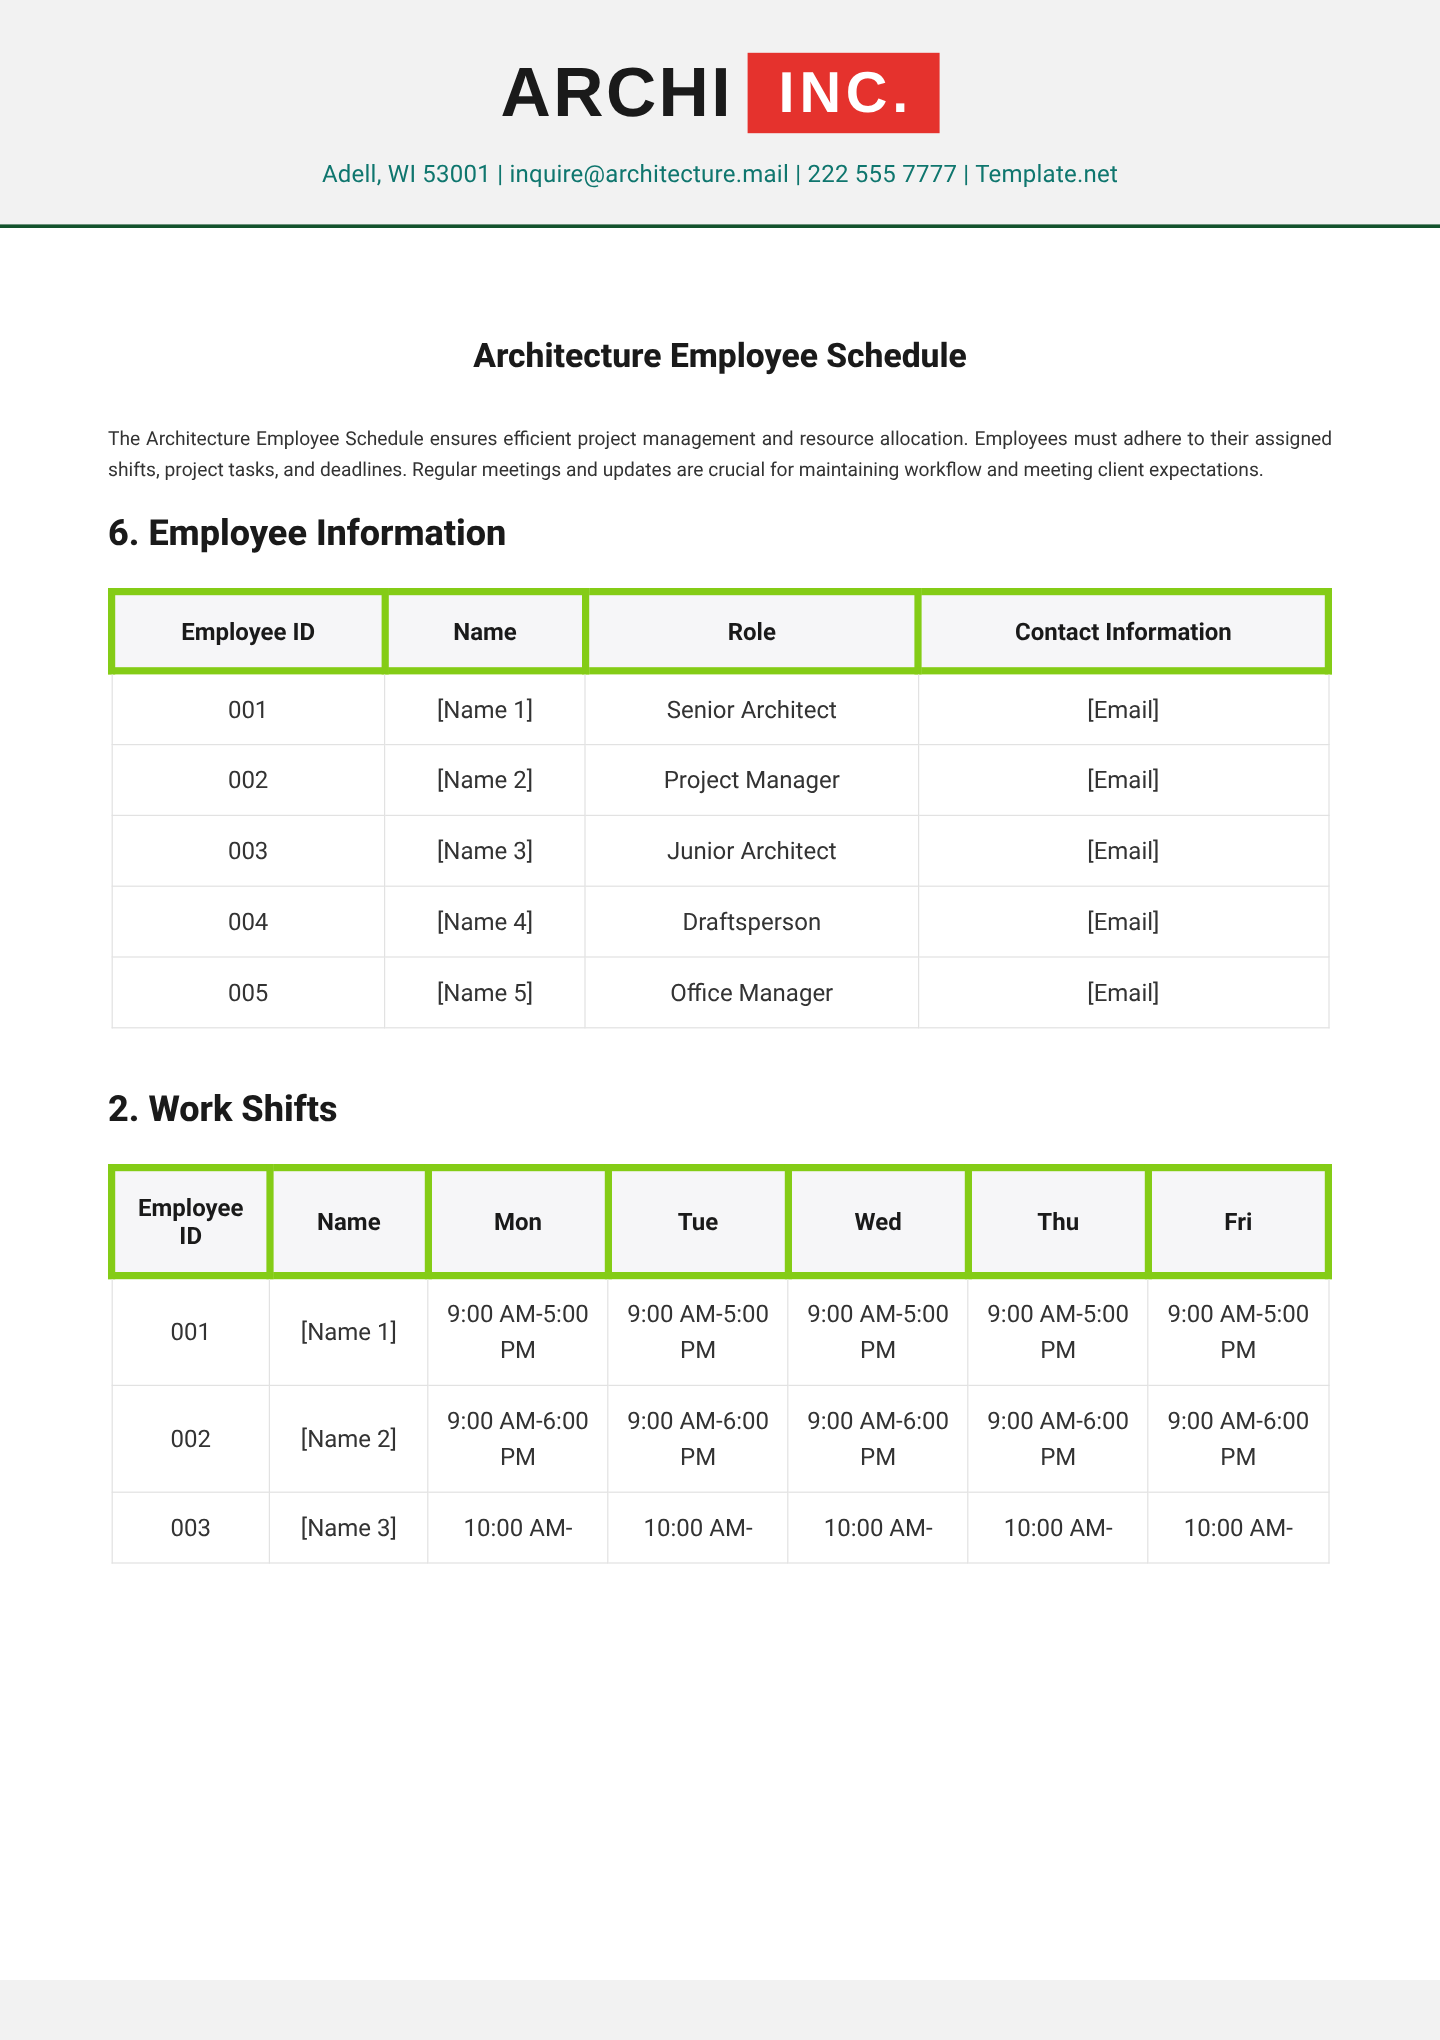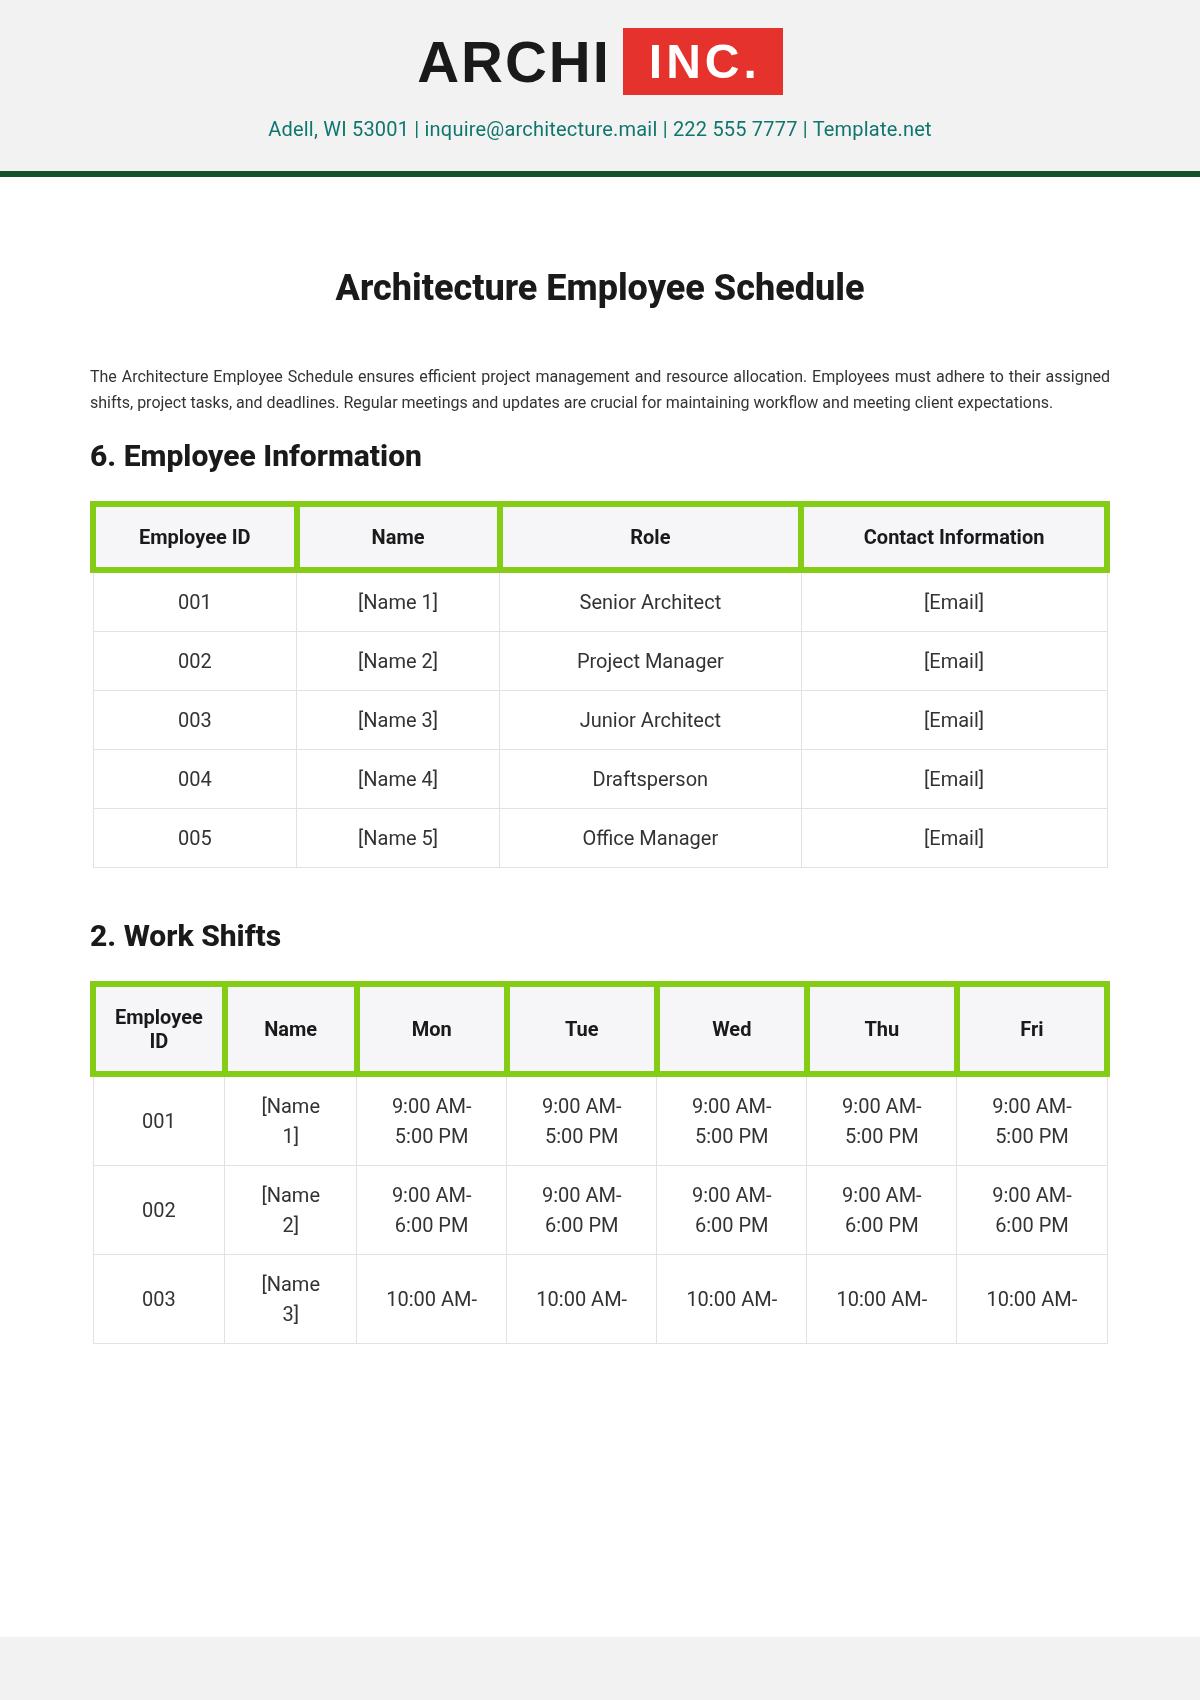--- a/index.html
+++ b/index.html
@@ -4,23 +4,23 @@
 <style>
   * { box-sizing: border-box; margin: 0; padding: 0; }
   body {
     font-family: -apple-system, BlinkMacSystemFont, "Segoe UI", Roboto, Arial, sans-serif;
     background: #f2f2f2;
     width: 1200px;
     color: #222;
   }
   .header {
     background: #f2f2f2;
-    padding: 28px 0 30px 0;
-    text-align: center;
-    border-bottom: 6px solid #14532d;
+    padding: 44px 0 30px 0;
+    text-align: center;
+    border-bottom: 3px solid #14532d;
   }
   .logo {
     display: inline-flex;
     align-items: center;
     gap: 12px;
     margin-bottom: 22px;
   }
   .logo-left {
     font-size: 58px;
     font-weight: 800;
@@ -41,25 +41,25 @@
     font-size: 20px;
     color: #0f766e;
     letter-spacing: 0.2px;
   }
   .page {
     background: #ffffff;
     padding: 90px 90px 40px 90px;
     min-height: 1460px;
   }
   .title {
-    font-size: 36px;
-    font-weight: 800;
-    text-align: center;
-    color: #1a1a1a;
-    margin-bottom: 55px;
+    font-size: 28px;
+    font-weight: 800;
+    text-align: center;
+    color: #1a1a1a;
+    margin-bottom: 40px;
   }
   .intro {
     font-size: 16px;
     line-height: 1.65;
     color: #333;
     text-align: justify;
     margin-bottom: 21px;
   }
   .section-heading {
     font-size: 30px;
@@ -77,21 +77,21 @@
   thead th {
     background: #f6f6f8;
     font-weight: 700;
     padding: 18px 10px;
     border: 6px solid #84cc16;
     text-align: center;
     vertical-align: middle;
     color: #1a1a1a;
   }
   tbody td {
-    padding: 14px 28px;
+    padding: 14px 10px;
     border: 1px solid #e2e2e2;
     text-align: center;
     vertical-align: middle;
     color: #333;
     line-height: 1.5;
   }
   .col-narrow { width: 13%; }
   .col-name { width: 13%; }
 </style>
 </head>

